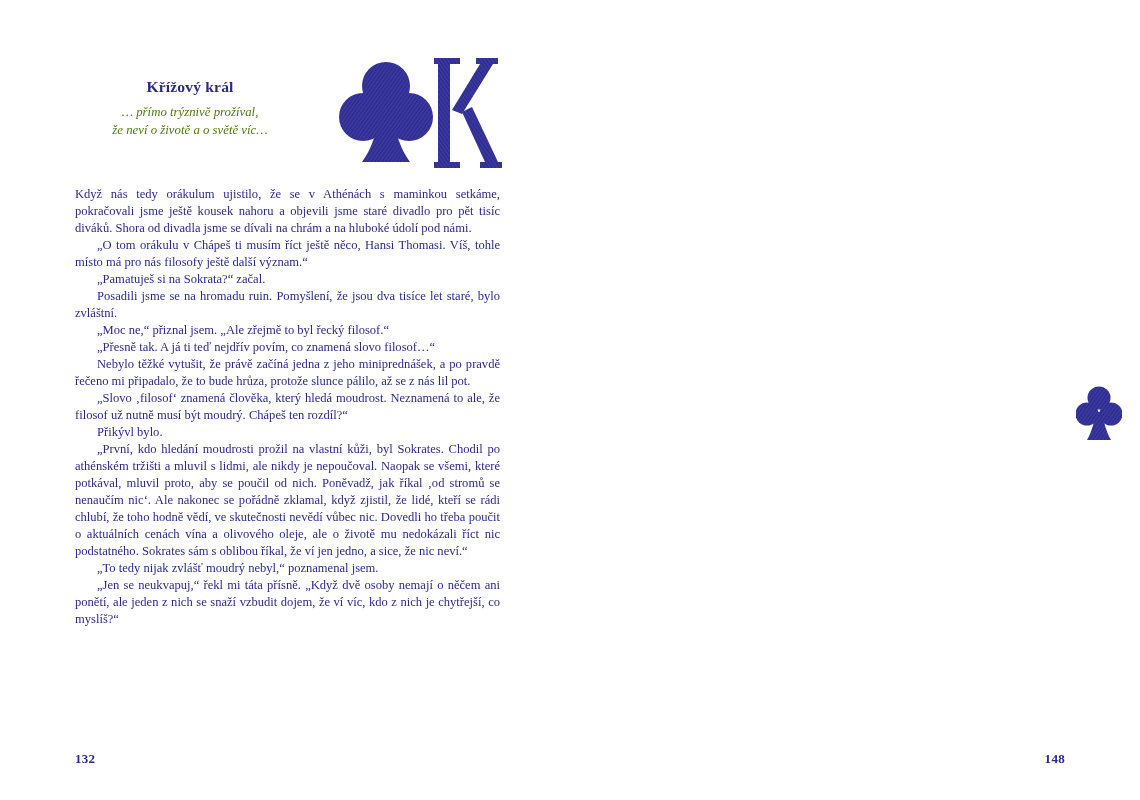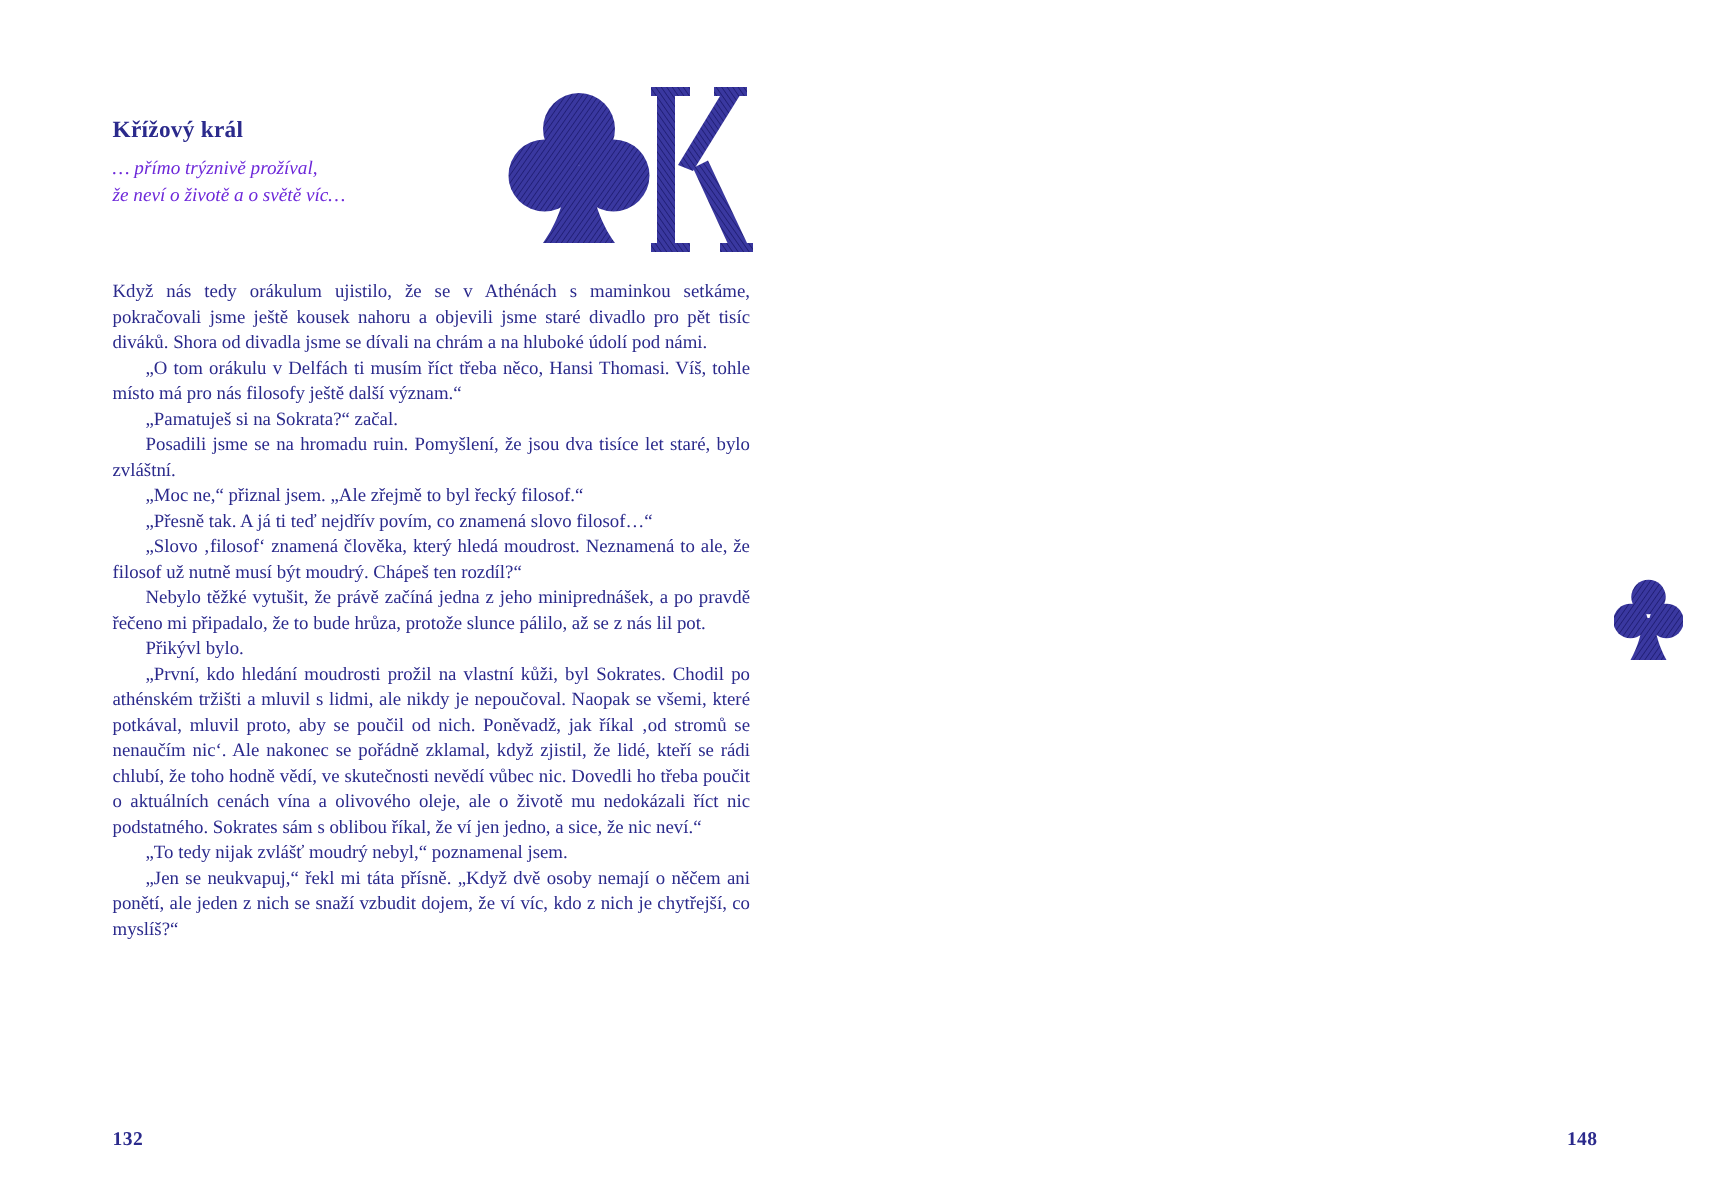--- a/index.html
+++ b/index.html
@@ -27,34 +27,35 @@
   }
   .page-left { left: 0; width: 570px; }
   .page-right { left: 570px; width: 570px; }
 
   
   .chapter-head {
     position: absolute;
     left: 75px;
     top: 78px;
     width: 230px;
+    text-align: center;
   }
   .chapter-title {
     font-family: "Liberation Serif", serif;
     font-weight: bold;
     font-size: 15.5px;
     letter-spacing: 0.2px;
     color: #2b2a8c;
     margin: 0 0 7px 0;
   }
   .chapter-sub {
     font-style: italic;
     font-size: 12.8px;
     line-height: 1.42;
-    color: #6d28d9;
+    color: #4d7c0f;
     margin: 0;
   }
 
   
   .deco {
     position: absolute;
     left: 330px;
     top: 52px;
     width: 180px;
     height: 125px;
@@ -148,27 +149,27 @@
           <rect x="104" y="6" width="26" height="6"></rect>
           <rect x="104" y="110" width="26" height="6"></rect>
           <rect x="146" y="6" width="22" height="6"></rect>
           <rect x="150" y="110" width="22" height="6"></rect>
         </g>
       </svg>
     </div>
 
     <div class="col col-left">
       <p class="noindent">Když nás tedy orákulum ujistilo, že se v Athénách s maminkou setkáme, pokračovali jsme ještě kousek nahoru a objevili jsme staré divadlo pro pět tisíc diváků. Shora od divadla jsme se dívali na chrám a na hluboké údolí pod námi.</p>
-      <p>„O tom orákulu v Delfách ti musím říct třeba něco, Hansi Thomasi. Víš, tohle místo má pro nás filosofy ještě další význam.“</p>
+      <p>„O tom orákulu v Chápeš ti musím říct ještě něco, Hansi Thomasi. Víš, tohle místo má pro nás filosofy ještě další význam.“</p>
       <p>„Pamatuješ si na Sokrata?“ začal.</p>
       <p>Posadili jsme se na hromadu ruin. Pomyšlení, že jsou dva tisíce let staré, bylo zvláštní.</p>
       <p>„Moc ne,“ přiznal jsem. „Ale zřejmě to byl řecký filosof.“</p>
       <p>„Přesně tak. A já ti teď nejdřív povím, co znamená slovo filosof…“</p>
+      <p>Nebylo těžké vytušit, že právě začíná jedna z jeho miniprednášek, a po pravdě řečeno mi připadalo, že to bude hrůza, protože slunce pálilo, až se z nás lil pot.</p>
       <p>„Slovo ‚filosof‘ znamená člověka, který hledá moudrost. Neznamená to ale, že filosof už nutně musí být moudrý. Chápeš ten rozdíl?“</p>
-      <p>Nebylo těžké vytušit, že právě začíná jedna z jeho miniprednášek, a po pravdě řečeno mi připadalo, že to bude hrůza, protože slunce pálilo, až se z nás lil pot.</p>
       <p>Přikývl bylo.</p>
       <p>„První, kdo hledání moudrosti prožil na vlastní kůži, byl Sokrates. Chodil po athénském tržišti a mluvil s lidmi, ale nikdy je nepoučoval. Naopak se všemi, které potkával, mluvil proto, aby se poučil od nich. Poněvadž, jak říkal ‚od stromů se nenaučím nic‘. Ale nakonec se pořádně zklamal, když zjistil, že lidé, kteří se rádi chlubí, že toho hodně vědí, ve skutečnosti nevědí vůbec nic. Dovedli ho třeba poučit o aktuálních cenách vína a olivového oleje, ale o životě mu nedokázali říct nic podstatného. Sokrates sám s oblibou říkal, že ví jen jedno, a sice, že nic neví.“</p>
       <p>„To tedy nijak zvlášť moudrý nebyl,“ poznamenal jsem.</p>
       <p>„Jen se neukvapuj,“ řekl mi táta přísně. „Když dvě osoby nemají o něčem ani ponětí, ale jeden z nich se snaží vzbudit dojem, že ví víc, kdo z nich je chytřejší, co myslíš?“</p>
     </div>
 
     <div class="folio folio-left">132</div>
   </div>
 
   <div class="page page-right">

